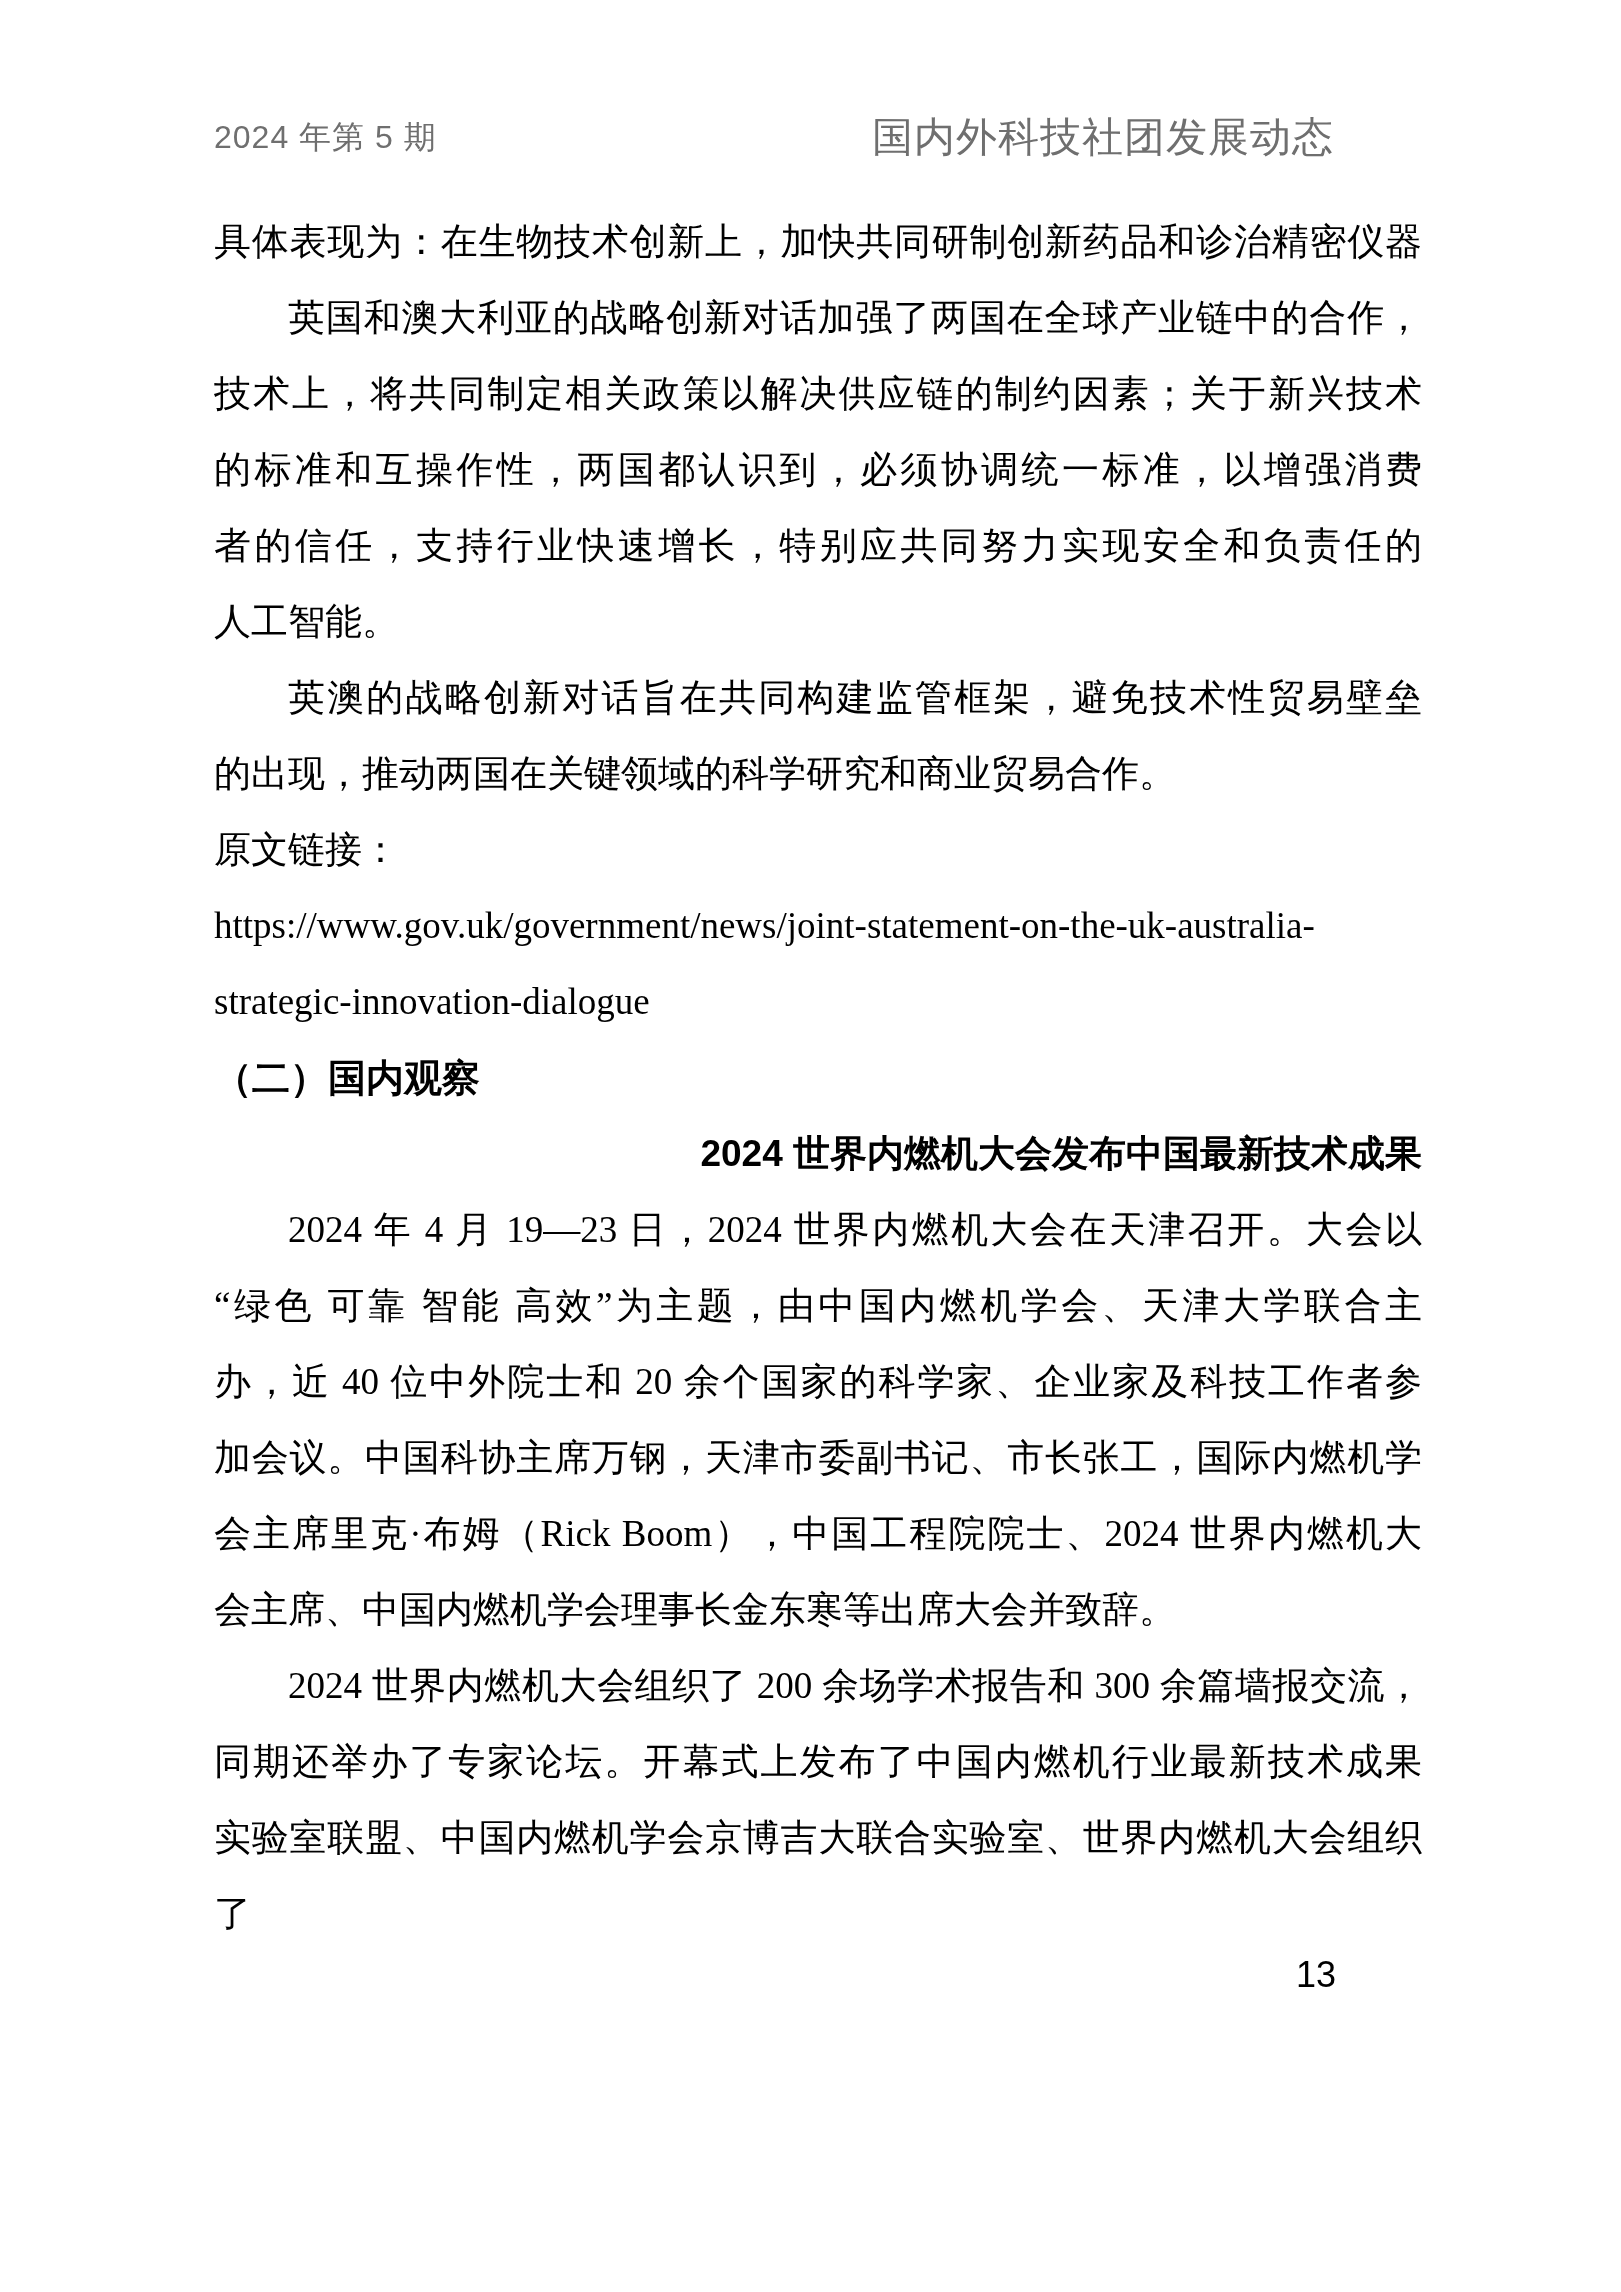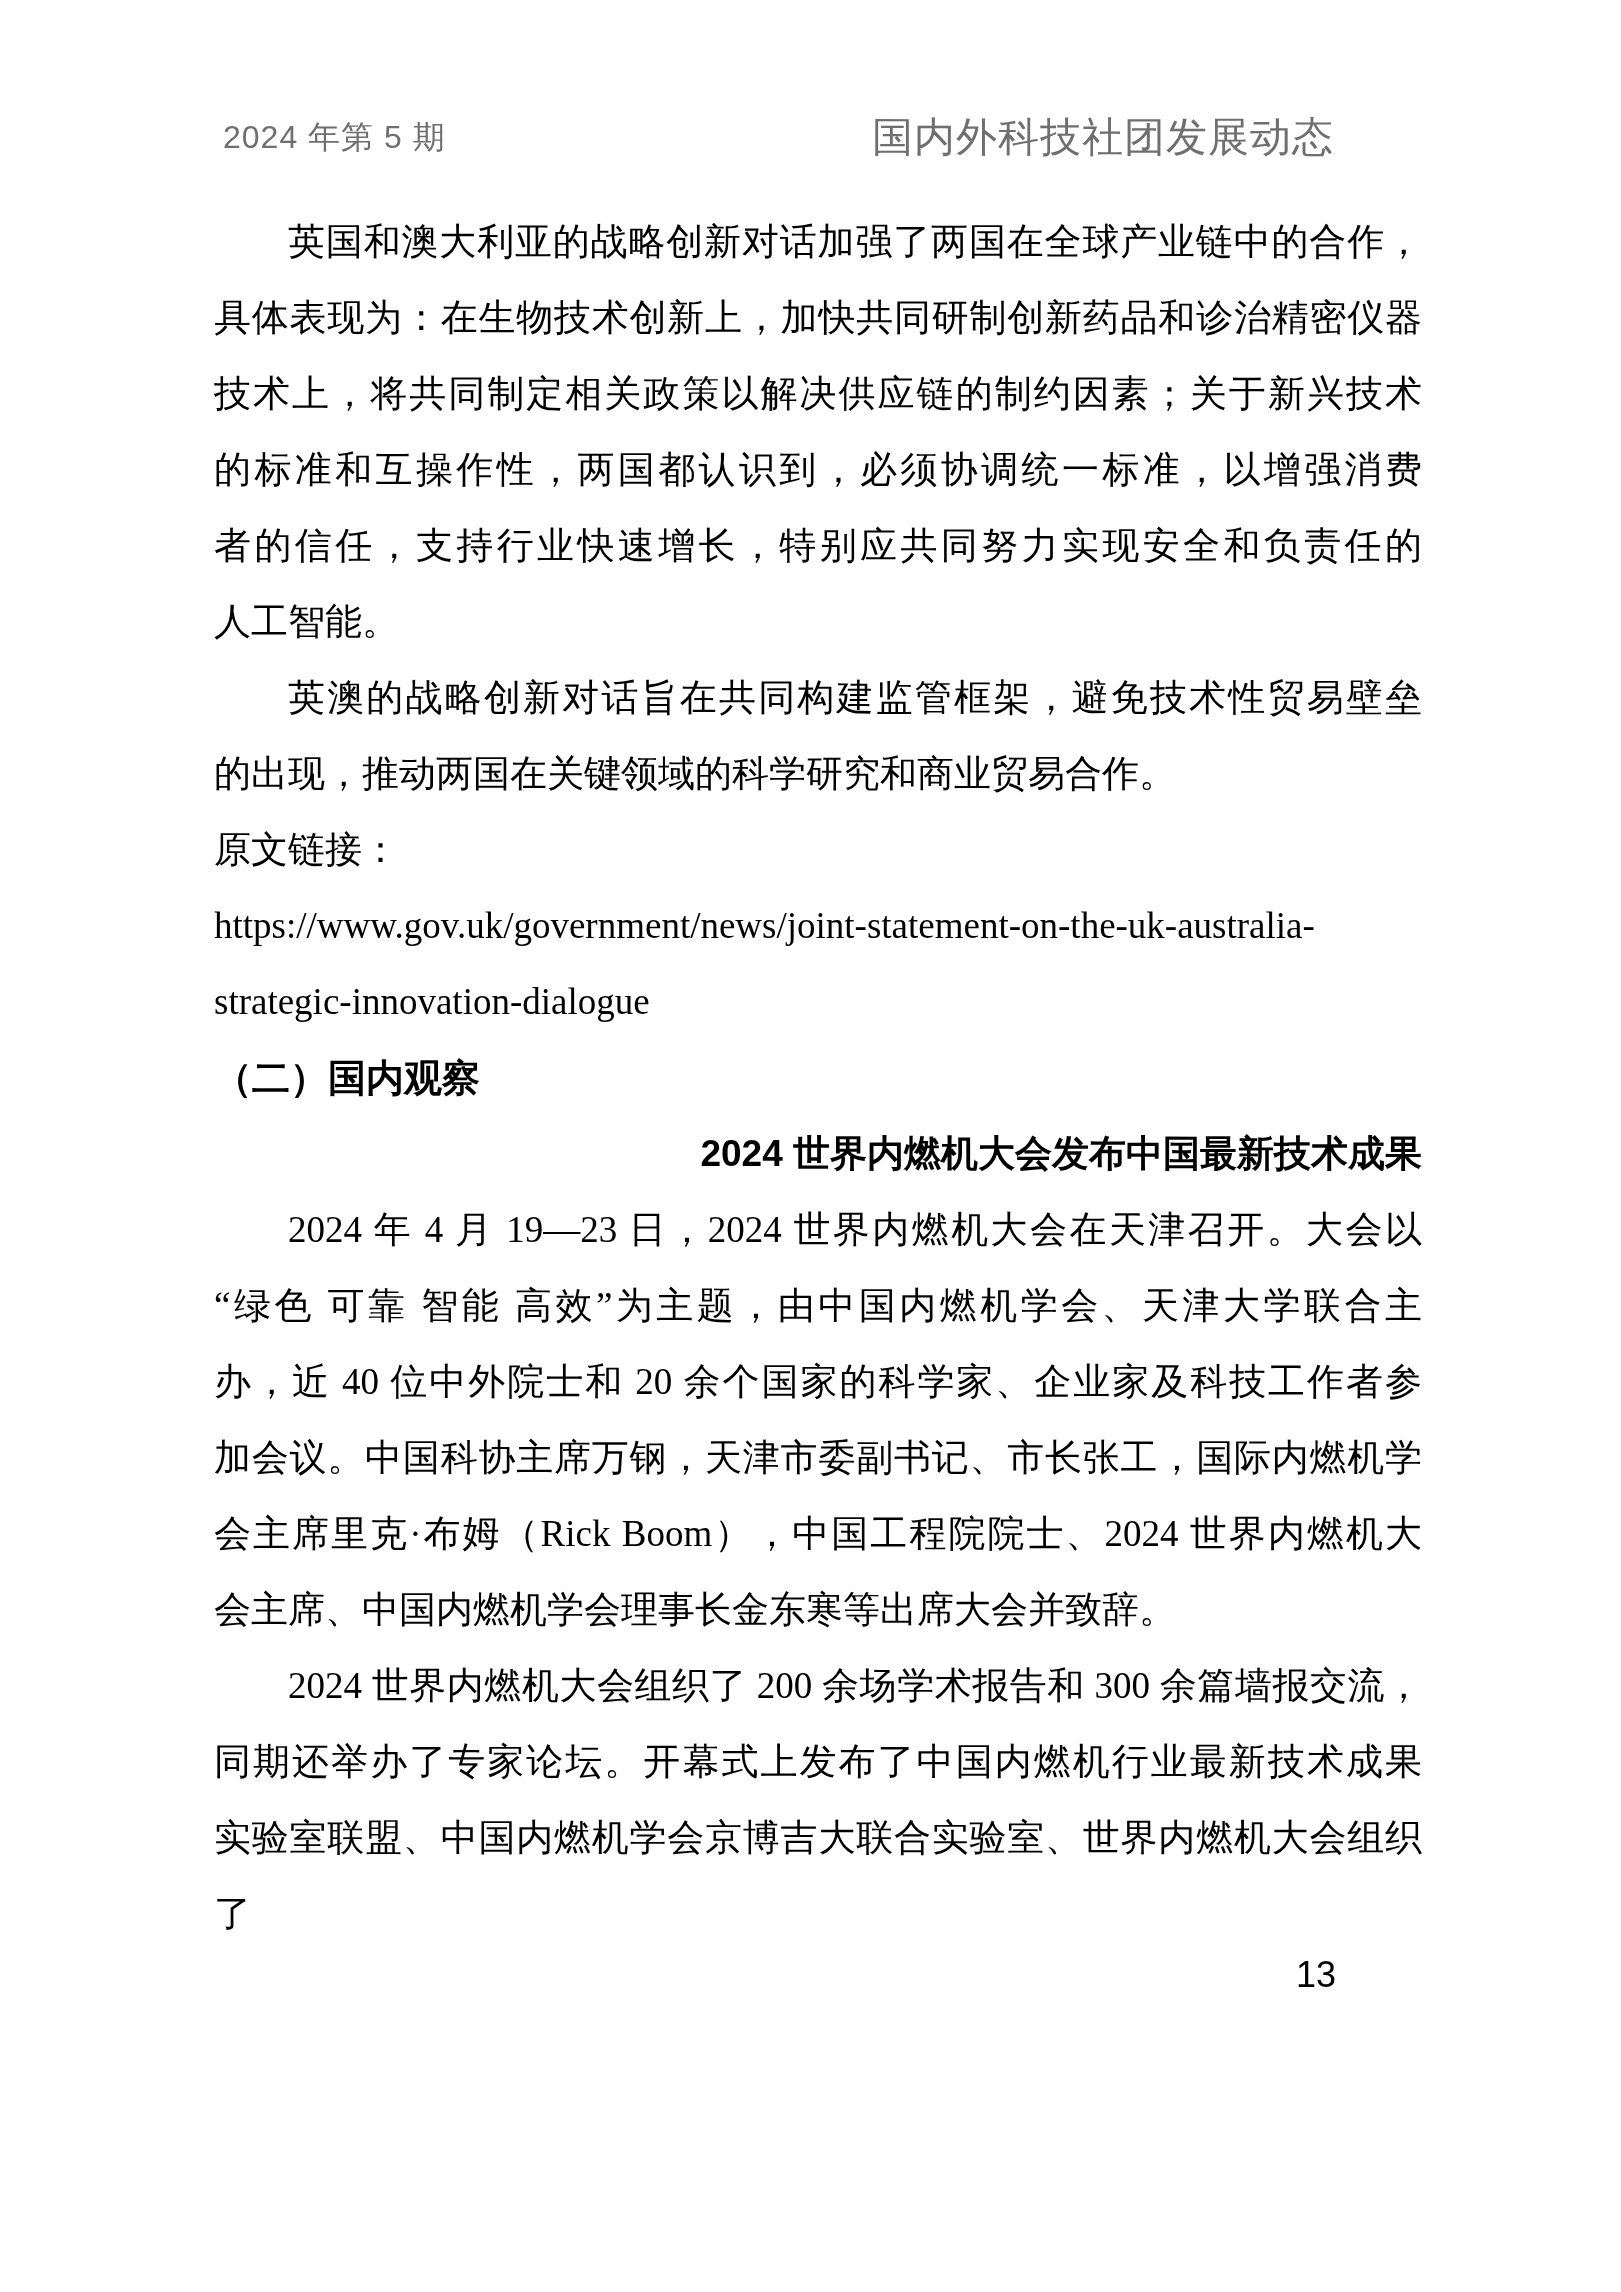--- a/index.html
+++ b/index.html
@@ -13,21 +13,21 @@
   }
   
   .hdr{
     position:absolute;top:116px;
     color:#6f6f6f;
     font-family:"Liberation Sans","DejaVu Sans",sans-serif;
     font-size:32px;line-height:43px;
     letter-spacing:1px;
     white-space:nowrap;
   }
-  .hdr-left{left:214px;margin-left:9px;}
+  .hdr-left{left:214px;}
   .hdr-right{right:287px;font-size:41px;}
   
   .content{
     position:absolute;left:214px;top:204px;width:1208px;
   }
   .line{
     height:76px;line-height:76px;
     font-size:37px;
     white-space:nowrap;
   }
@@ -63,22 +63,22 @@
 </head>
 <body>
 
 <div class="page">
 
   <div class="hdr hdr-left">2024 年第 5 期</div>
   <div class="hdr hdr-right">国内外科技社团发展动态</div>
 
   <div class="content">
 
+    <div class="line j">具体表现为：在生物技术创新上，加快共同研制创新药品和诊治精密仪器</div>
     <div class="line indent j">英国和澳大利亚的战略创新对话加强了两国在全球产业链中的合作，</div>
-    <div class="line j">具体表现为：在生物技术创新上，加快共同研制创新药品和诊治精密仪器</div>
     <div class="line j">技术上，将共同制定相关政策以解决供应链的制约因素；关于新兴技术</div>
     <div class="line j">的标准和互操作性，两国都认识到，必须协调统一标准，以增强消费</div>
     <div class="line j">者的信任，支持行业快速增长，特别应共同努力实现安全和负责任的</div>
     <div class="line">人工智能。</div>
 
     <div class="line indent j">英澳的战略创新对话旨在共同构建监管框架，避免技术性贸易壁垒</div>
     <div class="line">的出现，推动两国在关键领域的科学研究和商业贸易合作。</div>
 
     <div class="line">原文链接：</div>
     <div class="line url-line">https://www.gov.uk/government/news/joint-statement-on-the-uk-australia-</div>

